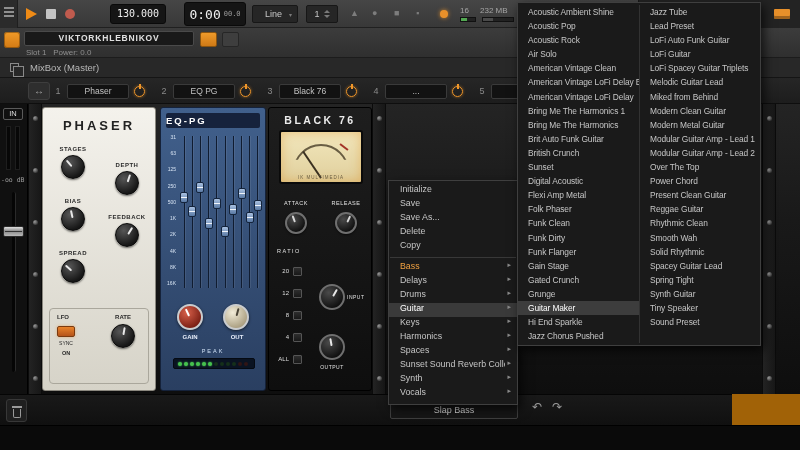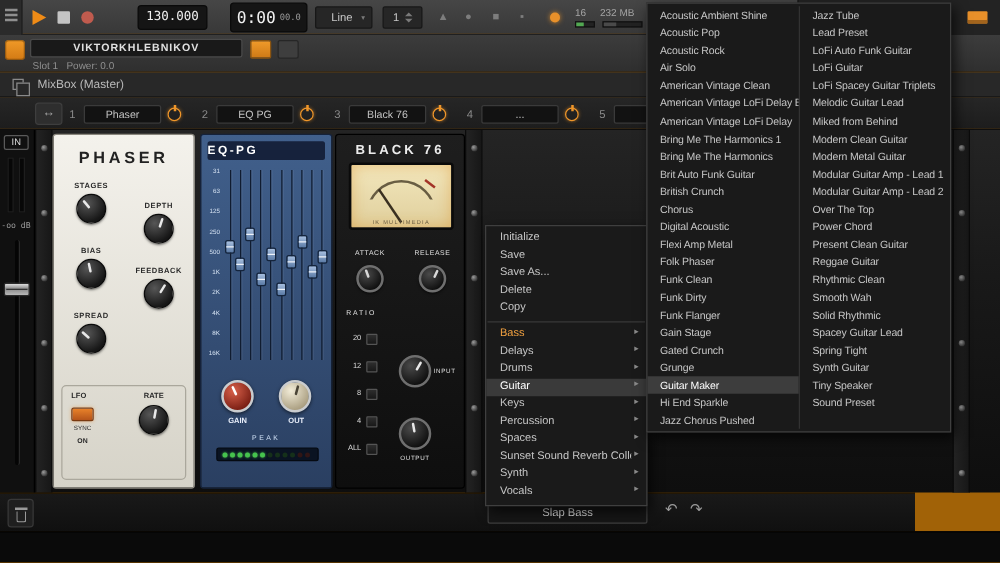--- a/index.html
+++ b/index.html
@@ -549,21 +549,21 @@
       </div>
         <div class="mi hover">
         <span class="lbl">Guitar</span>
         <span class="arr">▸</span>
       </div>
         <div class="mi">
         <span class="lbl">Keys</span>
         <span class="arr">▸</span>
       </div>
         <div class="mi">
-        <span class="lbl">Percussion</span>
+        <span class="lbl">Harmonics</span>
         <span class="arr">▸</span>
       </div>
         <div class="mi">
         <span class="lbl">Spaces</span>
         <span class="arr">▸</span>
       </div>
         <div class="mi">
         <span class="lbl">Sunset Sound Reverb Collection</span>
         <span class="arr">▸</span>
       </div>
@@ -585,21 +585,21 @@
         <div class="si">Acoustic Pop</div>
         <div class="si">Acoustic Rock</div>
         <div class="si">Air Solo</div>
         <div class="si">American Vintage Clean</div>
         <div class="si">American Vintage LoFi Delay B</div>
         <div class="si">American Vintage LoFi Delay</div>
         <div class="si">Bring Me The Harmonics 1</div>
         <div class="si">Bring Me The Harmonics</div>
         <div class="si">Brit Auto Funk Guitar</div>
         <div class="si">British Crunch</div>
-        <div class="si">Chorus</div>
+        <div class="si">Sunset</div>
         <div class="si">Digital Acoustic</div>
         <div class="si">Flexi Amp Metal</div>
         <div class="si">Folk Phaser</div>
         <div class="si">Funk Clean</div>
         <div class="si">Funk Dirty</div>
         <div class="si">Funk Flanger</div>
         <div class="si">Gain Stage</div>
         <div class="si">Gated Crunch</div>
         <div class="si">Grunge</div>
         <div class="si hl">Guitar Maker</div>

